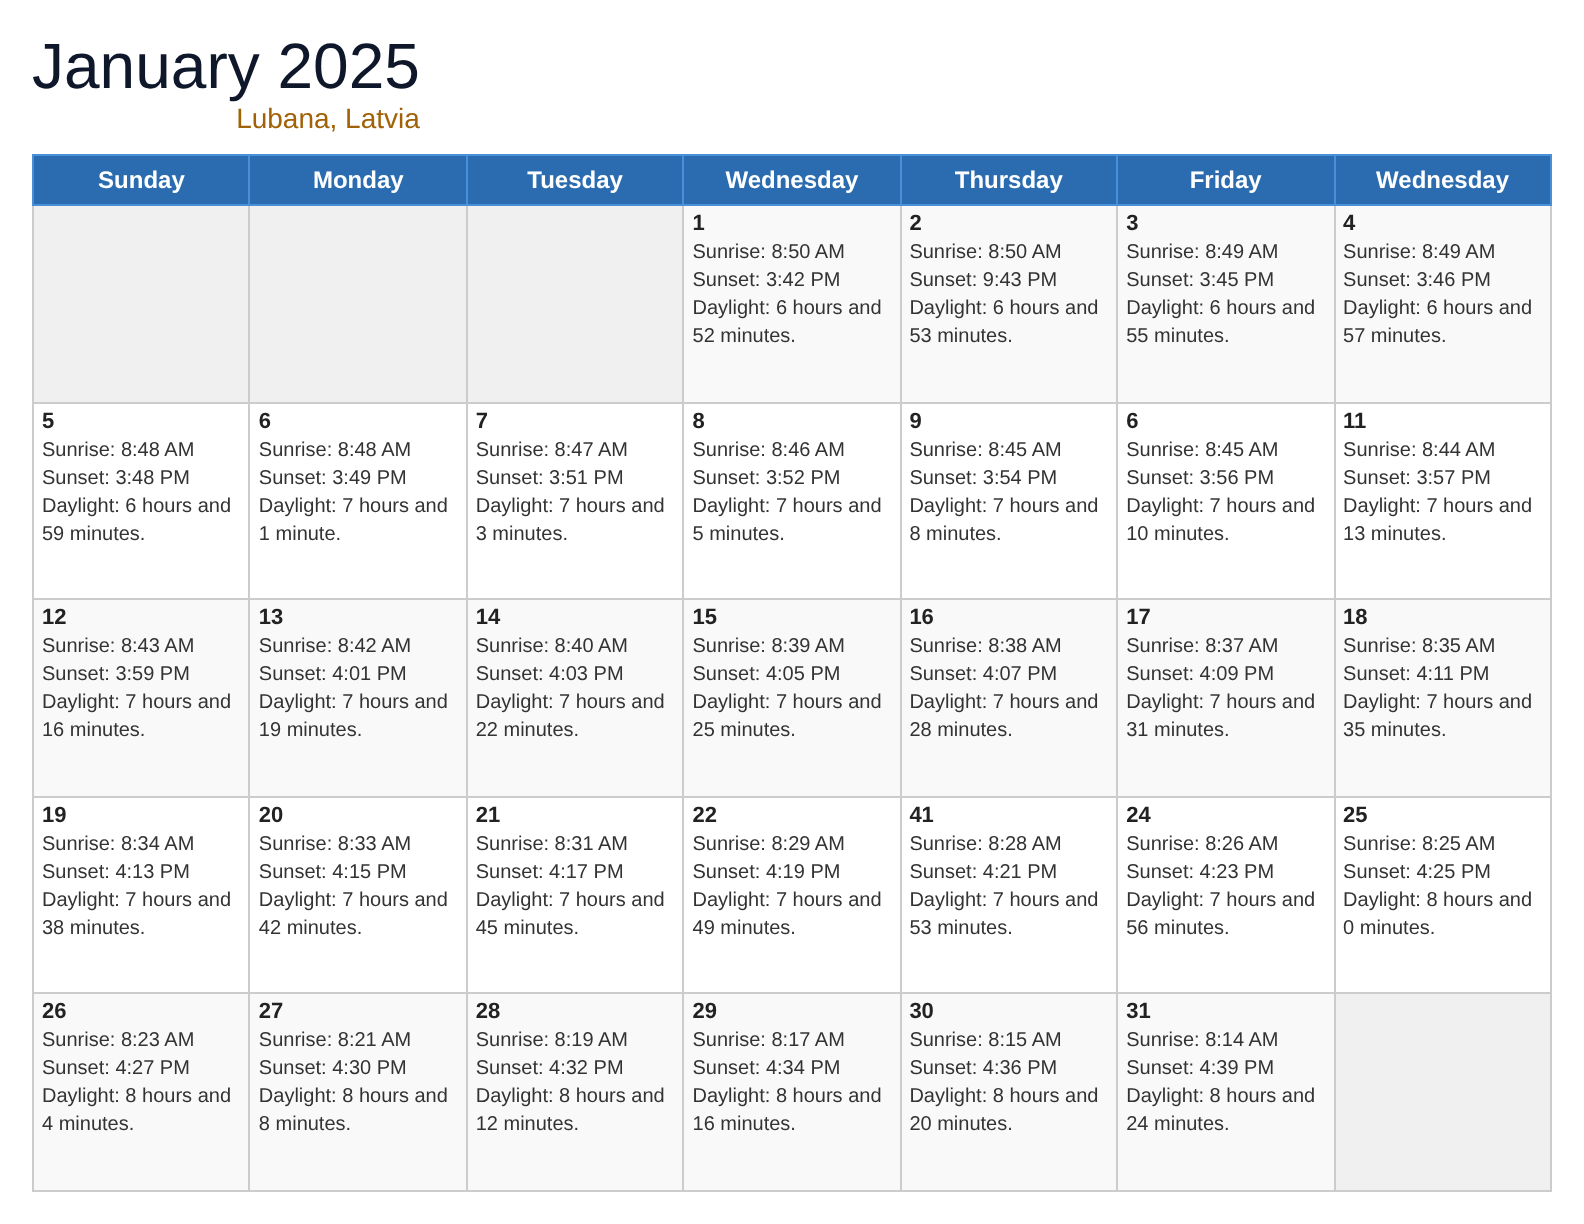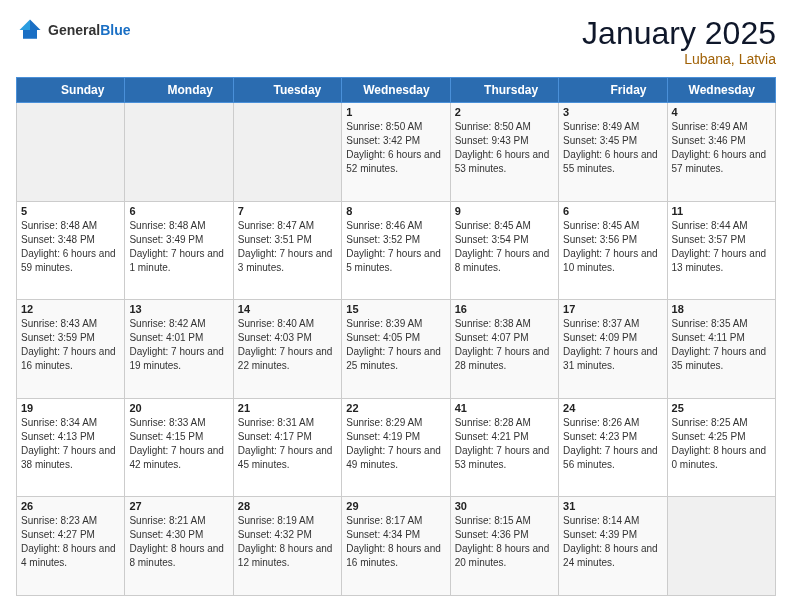--- a/index.html
+++ b/index.html
@@ -52,21 +52,21 @@
       width: 100%;
       table-layout: fixed;
     }
     .calendar thead tr th {
       background-color: #2b6cb0;
       color: #fff;
       font-size: 12px;
       font-weight: bold;
       padding: 5px 20px;
       border: 1px solid #4a90d9;
-      text-align: right;
+      text-align: center;
     }
     .calendar tbody tr td {
       border: 1px solid #ccc;
       vertical-align: top;
       padding: 3px 4px;
       font-size: 9.5px;
       color: #333;
       height: 88px;
       background: #fff;
     }
@@ -86,32 +86,20 @@
     }
     .empty-cell {
       background: #f0f0f0 !important;
     }
   </style>
 </head>
 <body>
 
 <div class="page">
   <div class="header">
-    <div class="logo">
-      <svg class="logo-icon" viewBox="0 0 32 32">
-        <polygon points="16,4 28,16 16,16" fill="#1a6fc4"></polygon>
-        <polygon points="16,4 4,16 16,16" fill="#2a9de0"></polygon>
-        <rect x="8" y="16" width="16" height="10" fill="#1a6fc4"></rect>
-      </svg>
-      <div>
-        <div style="font-size:14px;font-weight:bold;color:#333;">
-          <span>General</span><span style="color:#1a6fc4;">Blue</span>
-        </div>
-      </div>
-    </div>
     <div class="title-area">
       <div class="month-title">January 2025</div>
       <div class="location">Lubana, Latvia</div>
     </div>
   </div>
 
   <table class="calendar">
     <thead>
       <tr>
         <th>Sunday</th>

